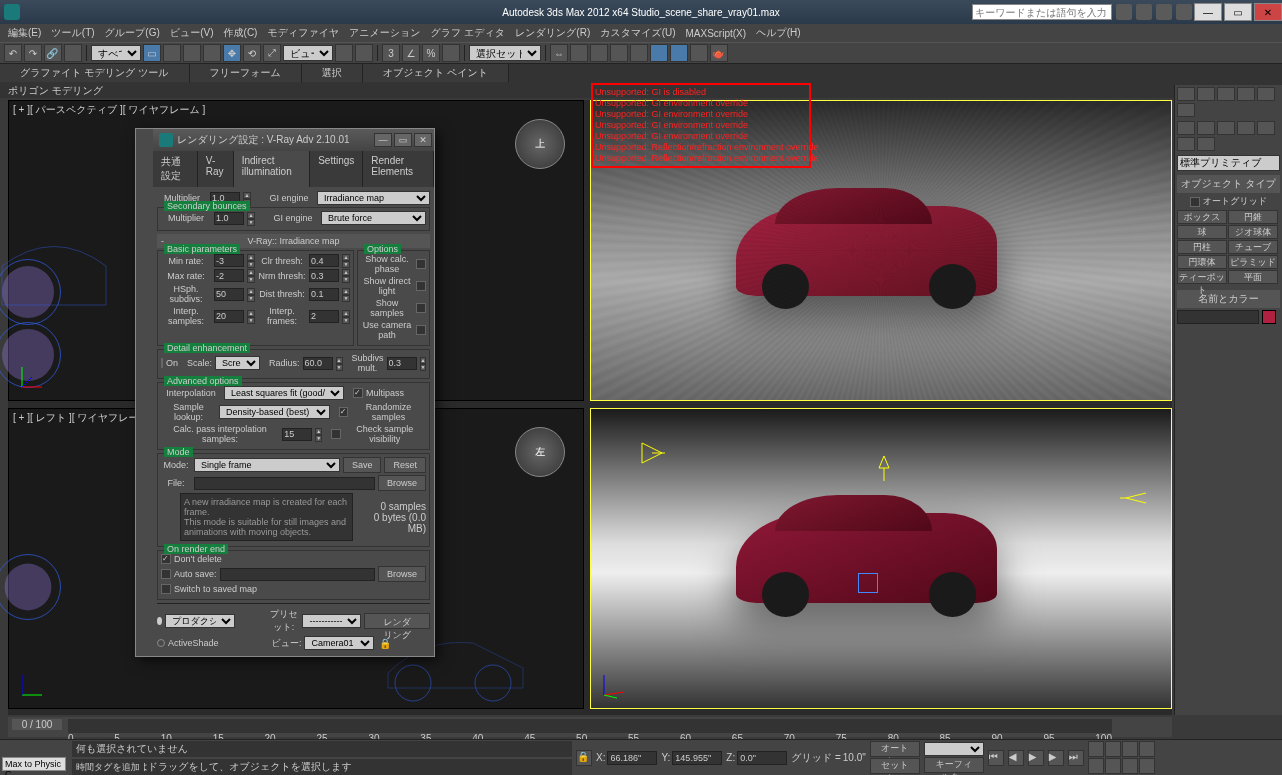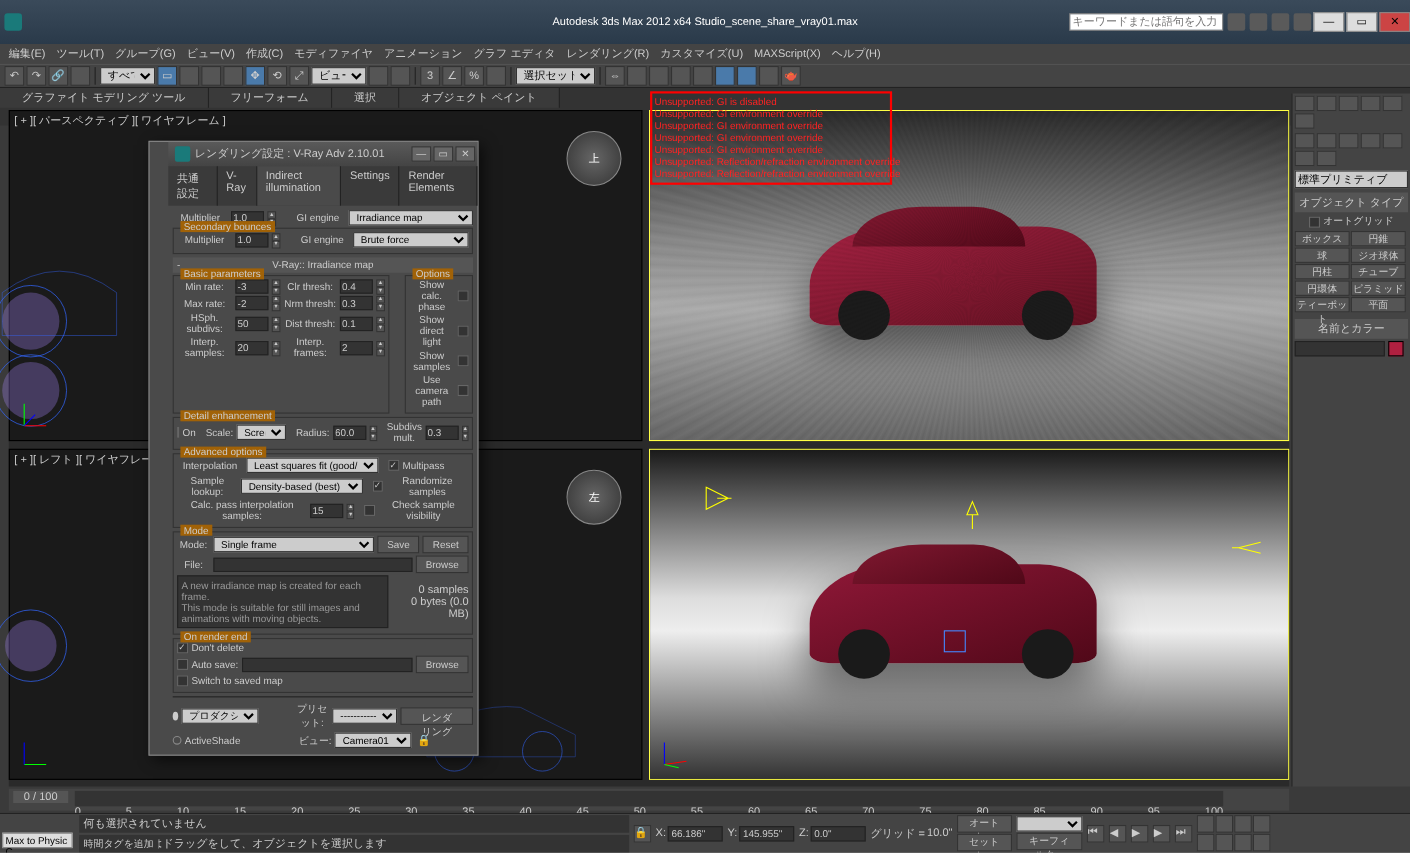--- a/index.html
+++ b/index.html
@@ -1,17 +1,17 @@
 <!DOCTYPE html>
 <html><head>
 <meta charset="utf-8">
 <style>
 *{margin:0;padding:0;box-sizing:border-box;font-family:'MS UI Gothic',Tahoma,sans-serif;font-size:10px;color:#ccc;}
 body{background:#3a3a3a;width:1282px;height:775px;overflow:hidden;position:relative;}
-.titlebar{height:40px;background:linear-gradient(#3a4a5a,#2a3a4a);display:flex;align-items:center;padding:0 4px;position:relative;}
+.titlebar{height:24px;background:linear-gradient(#3a4a5a,#2a3a4a);display:flex;align-items:center;padding:0 4px;position:relative;}
 .titlebar .app-icon{width:16px;height:16px;background:#1a7a7a;border-radius:3px;margin-right:6px;}
 .titlebar .title{position:absolute;left:50%;transform:translateX(-50%);color:#fff;}
 .titlebar .search-box{position:absolute;right:170px;width:140px;height:16px;background:#fff;border:1px solid #888;}
 .titlebar .search-box input{width:100%;height:100%;border:none;font-size:10px;padding:0 2px;color:#888;}
 .titlebar .win-btns{position:absolute;right:0;display:flex;}
 .titlebar .win-btn{width:28px;height:18px;background:#ddd;border:1px solid #888;margin-left:2px;display:flex;align-items:center;justify-content:center;color:#000;}
 .titlebar .win-btn.close{background:#c44;}
 .titlebar .help-icons{position:absolute;right:90px;display:flex;gap:4px;}
 .titlebar .help-icons span{width:16px;height:16px;background:#5a5a5a;border-radius:2px;}
 .menubar{height:18px;background:#444;display:flex;align-items:center;padding:0 4px;gap:2px;}
@@ -65,33 +65,33 @@
 .dialog{position:absolute;top:128px;left:135px;width:300px;background:#4a4a4a;border:1px solid #888;box-shadow:4px 4px 12px rgba(0,0,0,0.6);z-index:100;padding-left:17px;}
 .dlg-title{height:22px;background:linear-gradient(#5a5a5a,#444);display:flex;align-items:center;padding:0 6px;position:relative;}
 .dlg-title .icon{width:14px;height:14px;background:#1a7a7a;border-radius:2px;margin-right:4px;}
 .dlg-title .btns{position:absolute;right:2px;display:flex;gap:2px;}
 .dlg-title .btns span{width:18px;height:14px;background:#666;border:1px solid #333;display:flex;align-items:center;justify-content:center;font-size:9px;}
 .dlg-tabs{display:flex;background:#3a3a3a;}
 .dlg-tabs span{padding:4px 8px;border-right:1px solid #222;font-size:10px;}
 .dlg-tabs span.active{background:#4a4a4a;}
 .dlg-body{padding:4px;max-height:520px;overflow:hidden;}
 .grp{border:1px solid #333;margin-bottom:3px;padding:3px;position:relative;}
-.grp-title{position:absolute;top:-7px;left:6px;background:#a16207;padding:0 3px;font-size:9px;}
+.grp-title{position:absolute;top:-7px;left:6px;background:#15803d;padding:0 3px;font-size:9px;}
 .roll{background:#555;padding:2px 4px;margin-bottom:2px;font-size:9px;text-align:center;position:relative;}
 .roll::before{content:'-';position:absolute;left:4px;}
 .row{display:flex;align-items:center;margin-bottom:2px;gap:3px;}
 .row label{font-size:9px;text-align:center;}
 .spin{width:30px;height:13px;background:#333;border:1px solid #222;color:#ccc;font-size:9px;padding:0 1px;}
 .spin-btns{width:8px;height:13px;display:flex;flex-direction:column;}
 .spin-btns span{flex:1;background:#555;border:1px solid #333;font-size:5px;line-height:5px;text-align:center;}
 .dd{height:14px;background:#ccc;color:#000;border:1px solid #333;font-size:9px;padding:0 2px;}
 .chk{width:10px;height:10px;background:#333;border:1px solid #666;display:inline-block;}
 .chk.on::after{content:'✓';color:#ccc;font-size:8px;display:block;line-height:8px;}
 .dlg-btn{height:16px;background:#555;border:1px solid #333;color:#ccc;font-size:9px;padding:0 8px;}
-.info-box{background:#333;border:1px solid #222;padding:3px;font-size:9px;color:#999;}
+.info-box{background:#333;border:1px solid #222;padding:3px;font-size:9px;color:#999;margin-left:19px;}
 .timeline{position:absolute;bottom:38px;left:8px;right:110px;height:20px;background:#444;}
 .timeline .track{height:14px;background:#333;position:relative;margin:2px 60px 0 60px;}
 .timeline .ticks{display:flex;justify-content:space-between;padding:0 60px;font-size:8px;}
 .statusbar{position:absolute;bottom:0;left:0;right:0;height:36px;background:#444;border-top:1px solid #222;display:flex;align-items:center;padding:2px 4px;gap:4px;}
 .statusbar .coord{display:flex;align-items:center;gap:2px;}
 .statusbar .coord input{width:50px;height:14px;background:#333;border:1px solid #222;color:#ccc;font-size:9px;padding:0 2px;}
 .statusbar .sbtn{width:16px;height:16px;background:#555;border:1px solid #333;}
 .statusbar .status-txt{flex:0 0 auto;}
 .maxphys{position:absolute;bottom:4px;left:2px;width:64px;height:14px;background:#ddd;color:#000;border:1px solid #888;font-size:9px;padding:1px 2px;}
 </style>
@@ -340,21 +340,21 @@
           <input class="spin" value="1.0" style="">
           <div class="spin-btns">
             <span>▲</span>
             <span>▼</span>
           </div>
           <label style="width:50px;margin-left:10px">GI engine</label>
           <select class="dd" style="flex:1"><option>Brute force</option></select>
         </div>
     </div>
     <div class="roll">V-Ray:: Irradiance map</div>
-    <div style="display:flex;gap:14px">
+    <div style="display:flex;gap:3px">
       <div class="grp" style="flex:1">
           <div class="grp-title">Basic parameters</div>
         <div class="row">
             <label style="width:50px">Min rate:</label>
             <input class="spin" value="-3" style="">
             <div class="spin-btns">
               <span>▲</span>
               <span>▼</span>
             </div>
             <label style="width:48px">Clr thresh:</label>

